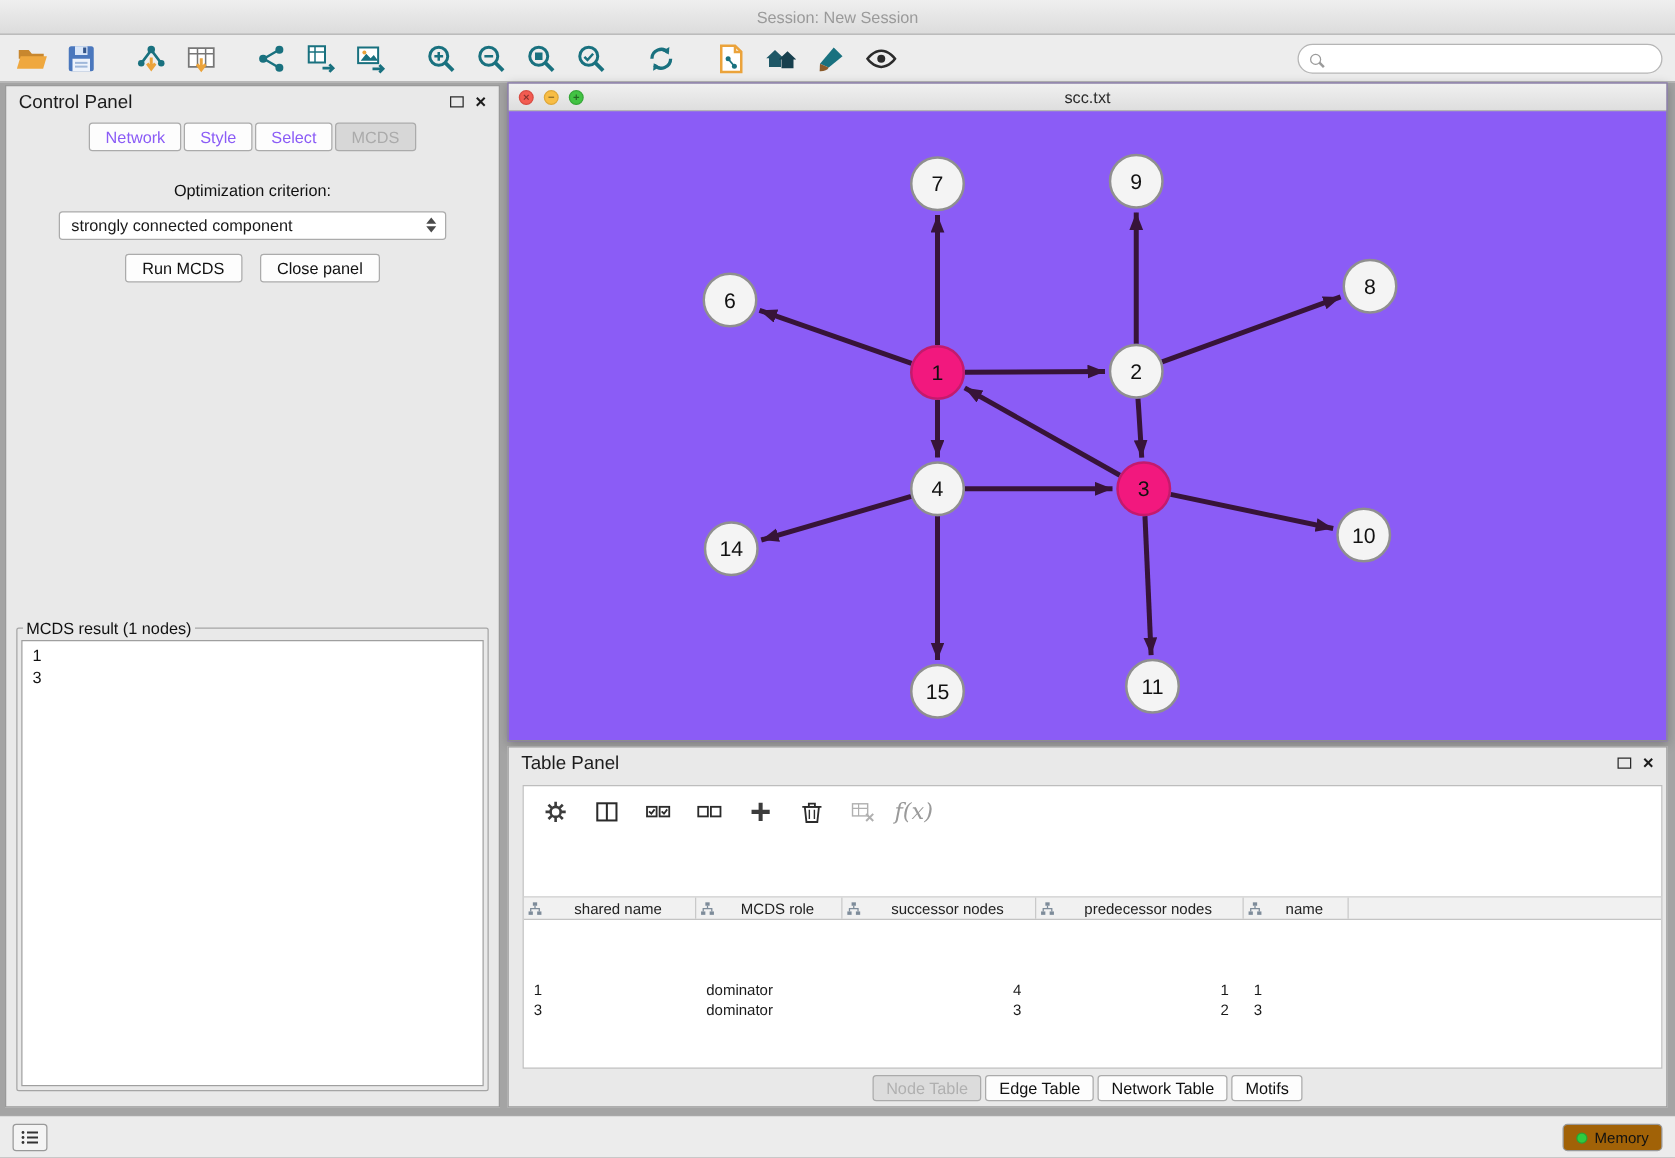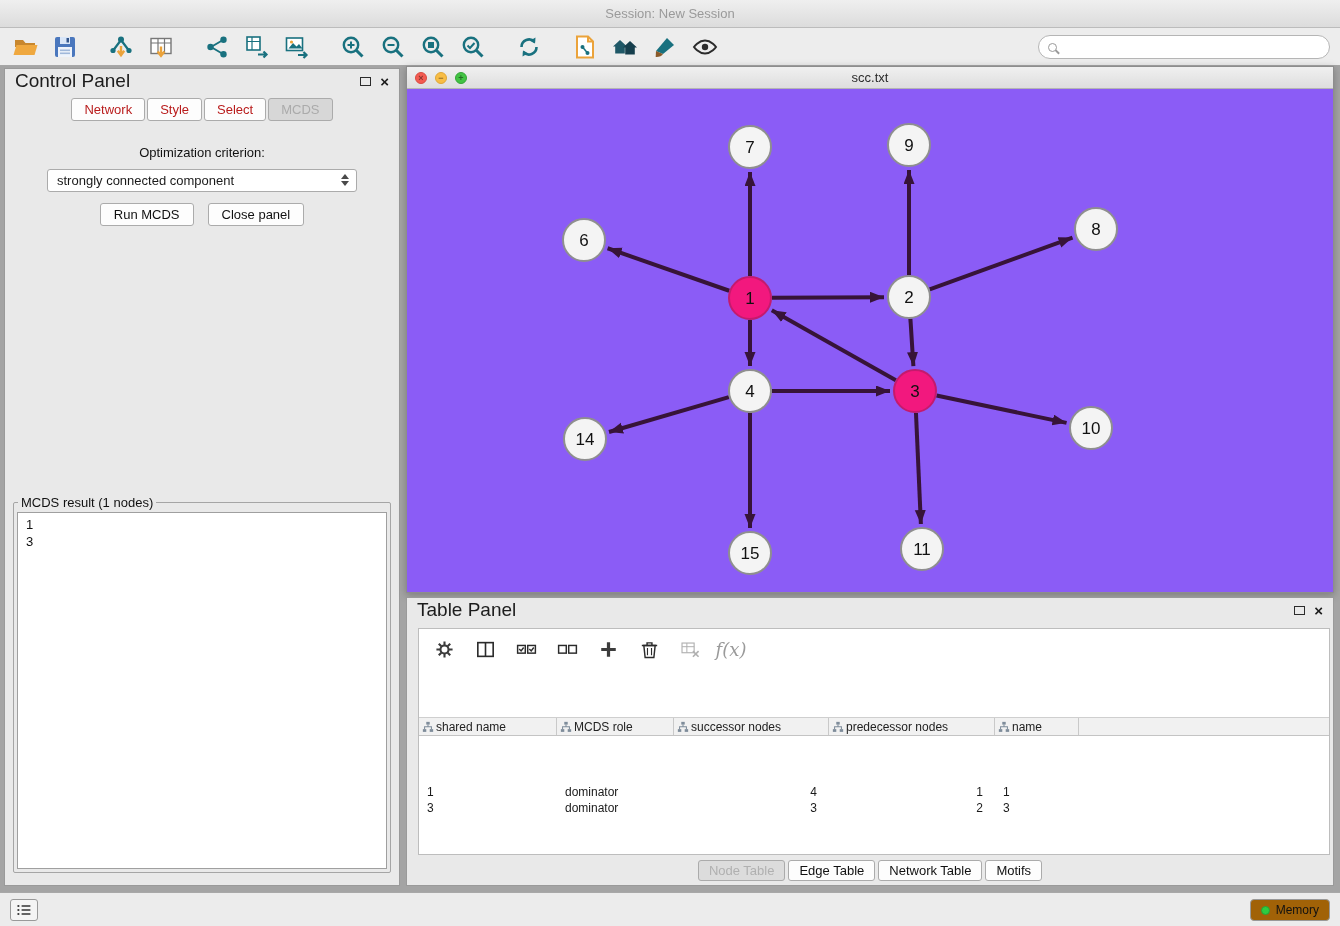--- a/index.html
+++ b/index.html
@@ -28,27 +28,27 @@
                  position:relative; flex:none; }
   .search-icon::after { content:''; position:absolute; width:5px; height:1.5px; background:#9a9a9a;
                         transform:rotate(45deg); right:-4px; bottom:-2px; }
   .search-input { border:none; outline:none; flex:1; margin-left:7px; font-size:12px;
                   background:transparent; font-family:inherit; cursor:text; }
 
   
   .control-panel { position:absolute; left:4px; top:68px; width:396px; height:818px;
                    background:#e9e9e9; border:1px solid #9a9a9a; }
   .panel-header { height:24px; display:flex; align-items:center; padding:0 10px; }
-  .panel-title { font-size:19px; color:#1c1c1c; flex:1; }
+  .panel-title { font-size:15px; color:#1c1c1c; flex:1; }
   .float-icon { width:11px; height:9px; border:1.5px solid #2b2b2b; margin-right:9px; cursor:pointer; }
   .close-icon { font-weight:bold; color:#1c1c1c; cursor:pointer; font-size:15px; line-height:1; }
   .close-icon::before { content:'×'; }
   .cp-tabs { display:flex; justify-content:center; gap:2px; margin-top:5px; }
   .cp-tab { font-size:13px; padding:3px 12px; background:#fdfdfd; border:1px solid #ababab;
-            border-radius:3px; cursor:pointer; font-family:inherit; color:#b91c1c; }
+            border-radius:3px; cursor:pointer; font-family:inherit; color:#8b5cf6; }
   .cp-tab.selected { background:#d7d7d7; color:#ababab; cursor:default; }
   .opt-label { text-align:center; font-size:13px; margin-top:24px; color:#111; }
   .criterion-select { position:relative; margin:9px auto 0; width:310px; height:23px; background:#fff;
                       border:1px solid #ababab; border-radius:3px; display:flex; align-items:center;
                       padding:0 22px 0 9px; font-size:13px; cursor:pointer; }
   .select-arrows { position:absolute; right:7px; top:4px; display:flex; flex-direction:column; align-items:center; }
   .select-arrows i { display:block; width:0; height:0; border-left:4px solid transparent; border-right:4px solid transparent; }
   .select-arrows .up { border-bottom:5px solid #4a4a4a; margin-bottom:2px; }
   .select-arrows .down { border-top:5px solid #4a4a4a; }
   .cp-buttons { display:flex; justify-content:center; gap:14px; margin-top:11px; }
@@ -84,21 +84,21 @@
   .tp-toolbar { height:40px; display:flex; align-items:center; padding-left:12px; gap:15px; flex:none; }
   .tp-btn { background:none; border:none; width:26px; height:26px; display:flex; align-items:center;
             justify-content:center; cursor:pointer; padding:0; }
   .tp-btn svg { width:21px; height:21px; }
   .fx-text { font-family:"DejaVu Serif","Liberation Serif",serif; font-style:italic; color:#9a9a9a; font-size:18px; }
   .tbl-header { display:flex; height:19px; background:#f1f1f1; border-top:1px solid #cfcfcf;
                 border-bottom:1px solid #c4c4c4; flex:none; }
   .th { display:flex; align-items:center; border-right:1px solid #c9c9c9; font-size:12px; color:#222;
         padding:0 3px; cursor:pointer; }
   .th-icon { display:flex; } .th-icon svg { width:12px; height:12px; margin-right:2px; }
-  .th-label { flex:1; text-align:left; white-space:nowrap; overflow:hidden; }
+  .th-label { flex:1; text-align:center; white-space:nowrap; overflow:hidden; }
   .th-fill { flex:1; border-right:none; }
   .col0{width:138px;} .col1{width:117px;} .col2{width:155px;} .col3{width:166px;} .col4{width:84px;}
   .tr { display:flex; height:16px; align-items:center; font-size:12px; cursor:default; }
   .td { padding:0 8px; white-space:nowrap; }
   .td.col2,.td.col3 { text-align:right; padding-right:12px; }
   .tp-tabs { position:absolute; left:0; right:0; bottom:4px; display:flex; justify-content:center; gap:3px; }
   .tp-tab { font-size:13px; padding:2px 10px; background:#fdfdfd; border:1px solid #ababab;
             border-radius:3px; cursor:pointer; font-family:inherit; color:#111; }
   .tp-tab.selected { background:#dcdcdc; color:#b0b0b0; cursor:default; }
 

